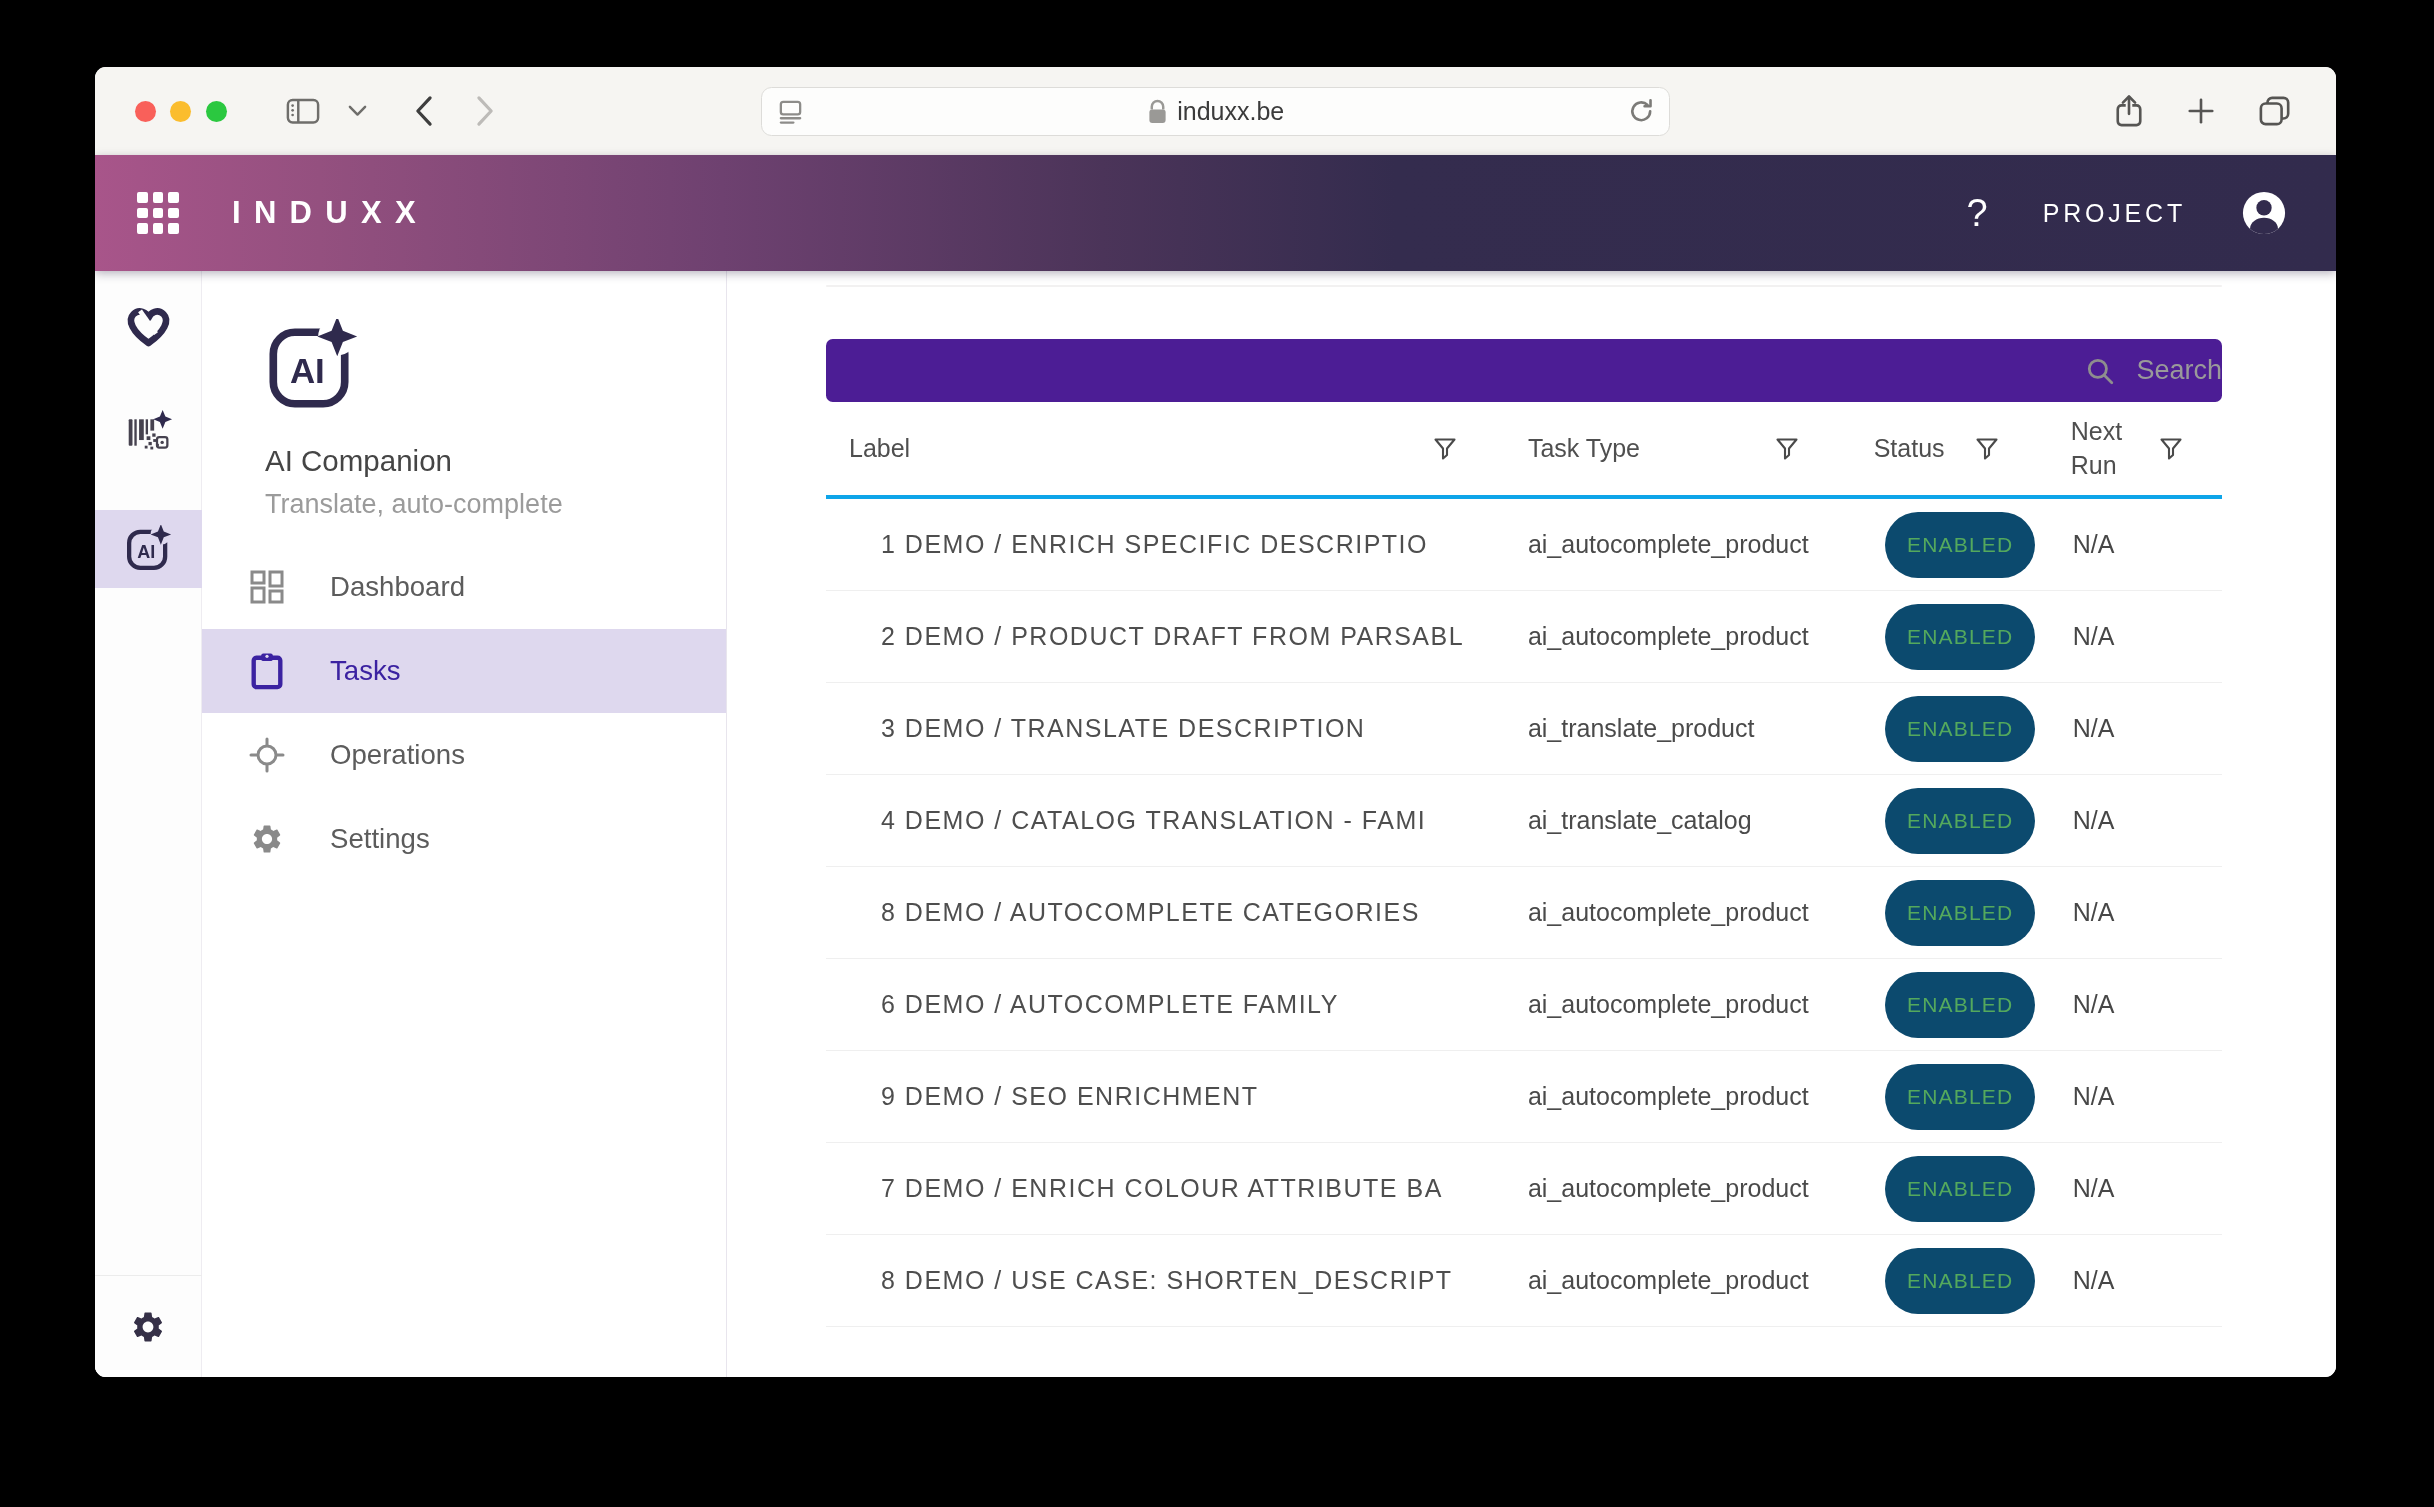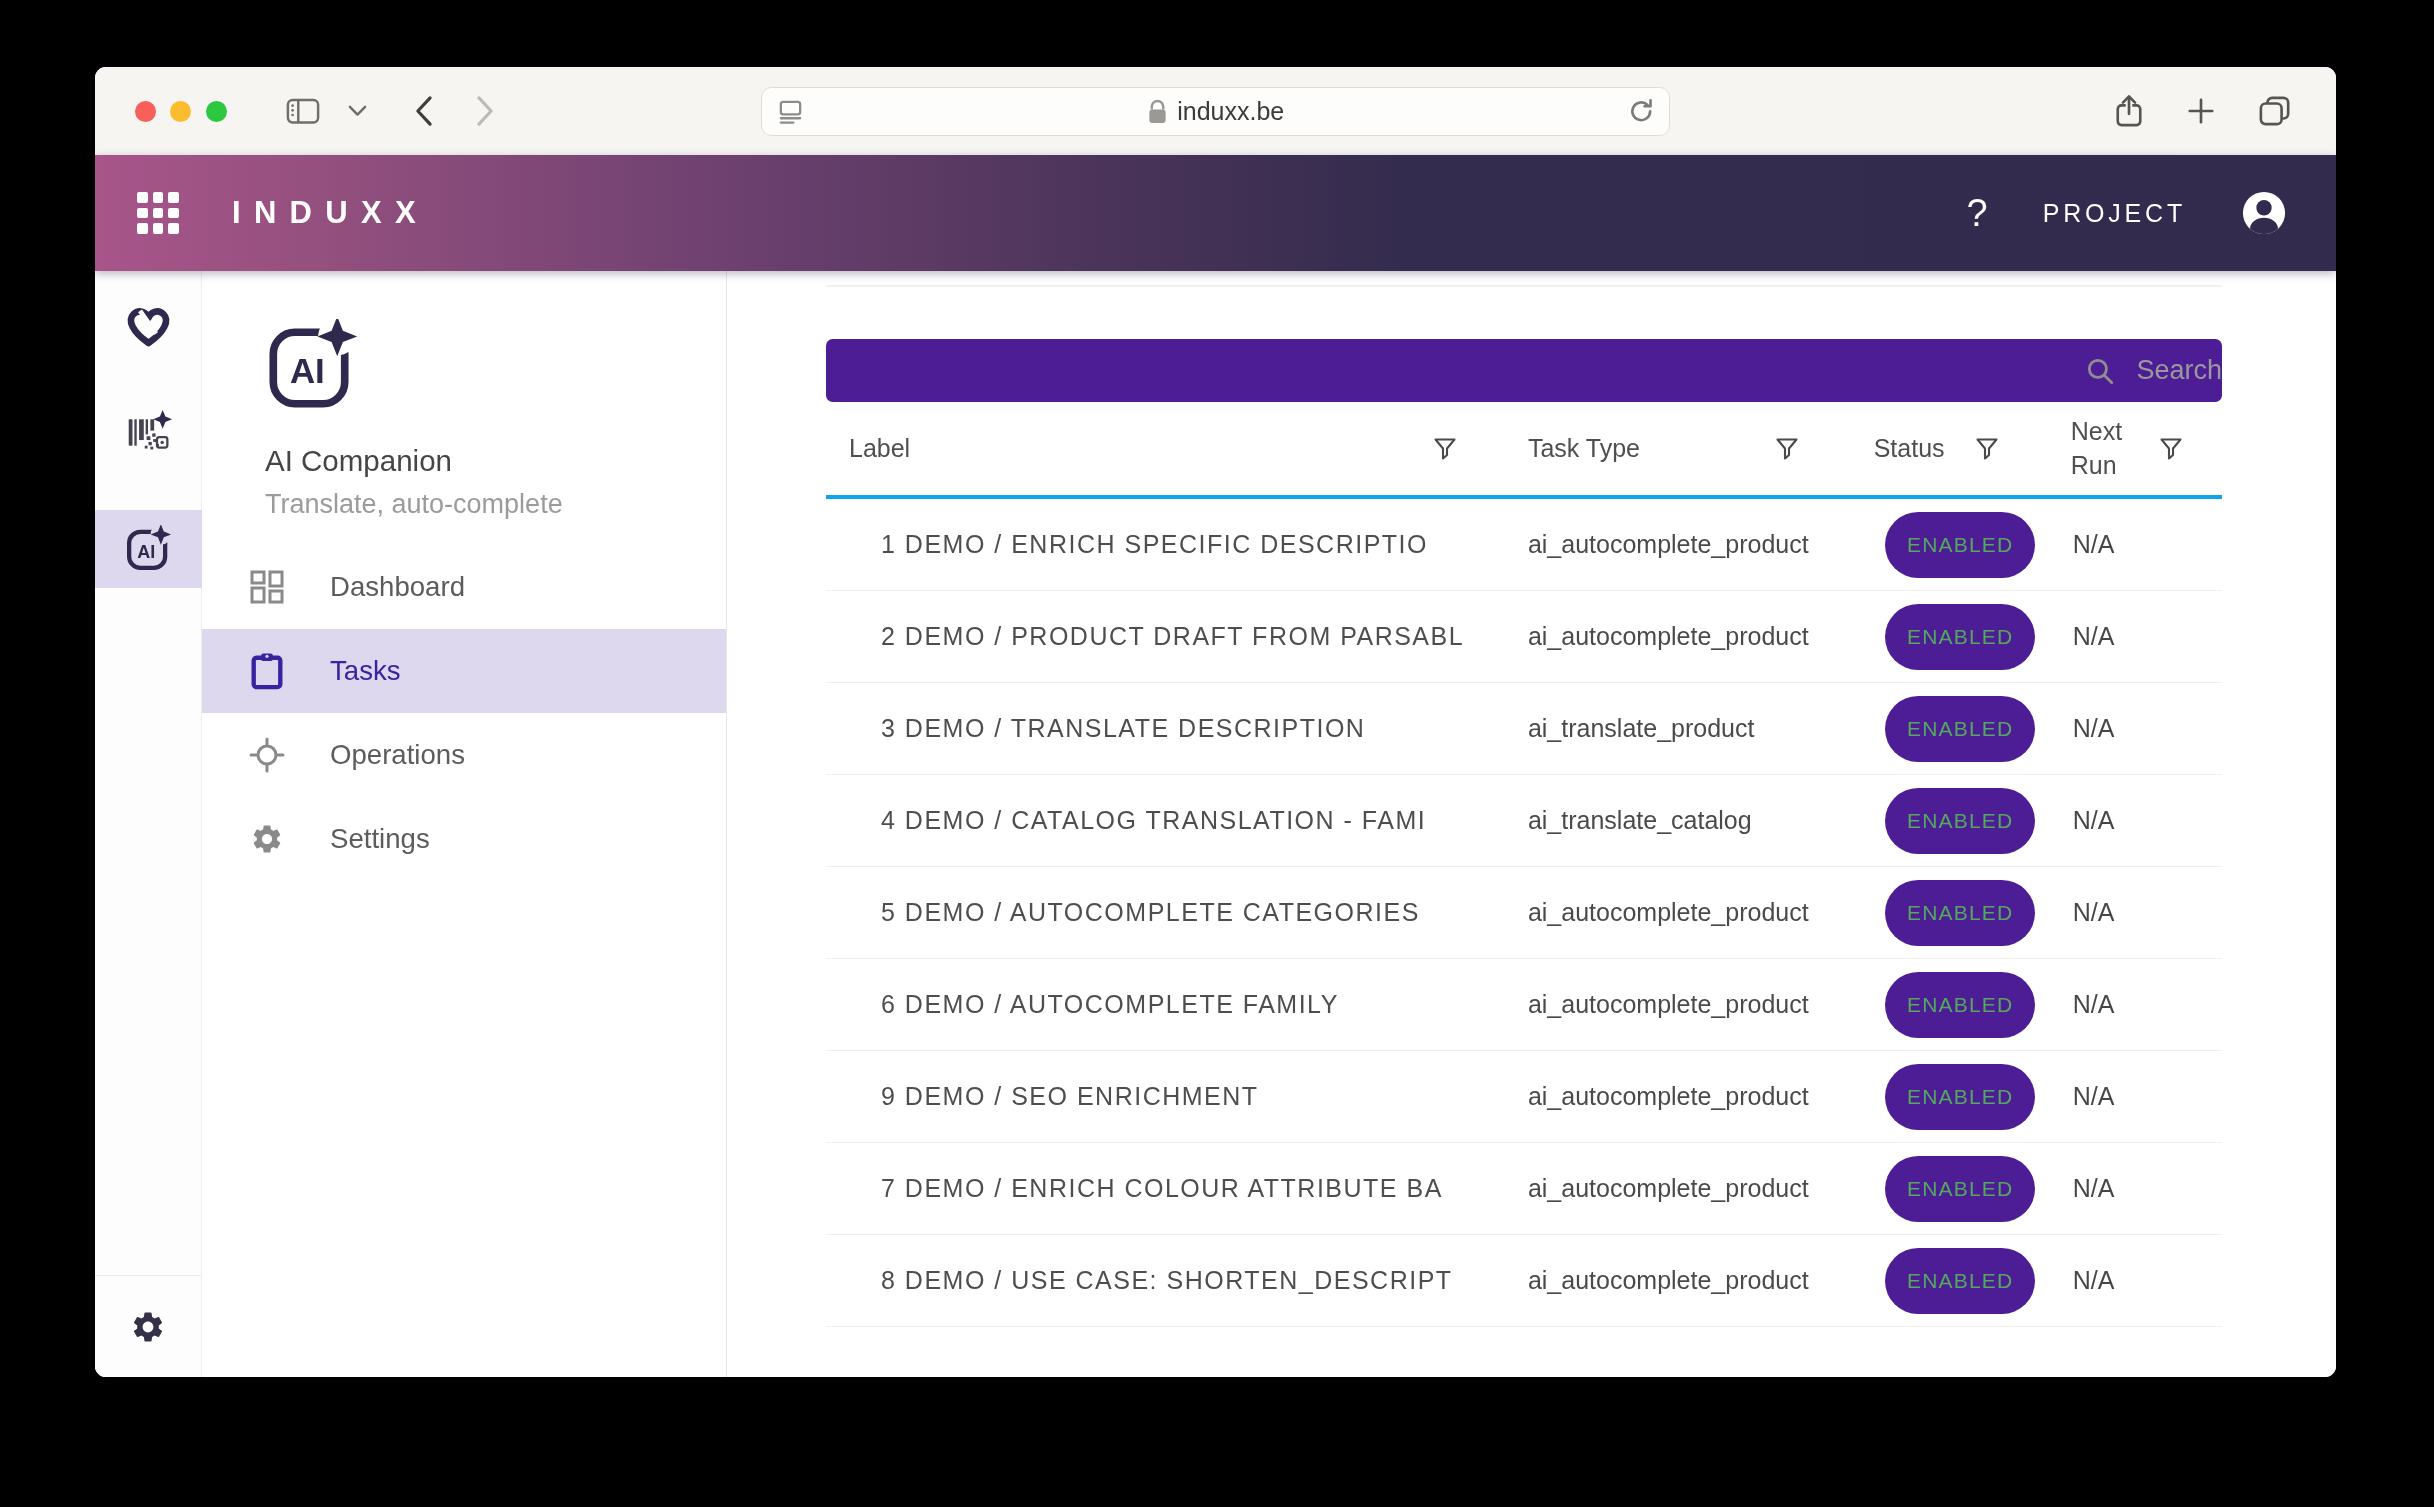--- a/index.html
+++ b/index.html
@@ -73,21 +73,21 @@
   .th1 { padding-left:23px; } .th1 .fun { margin-right:67px; }
   .th2 { padding-left:2.9px; }  .th2 .fun { margin-right:68px; }
   .th3 { padding-left:5.7px; }  .th3 .fun { margin-right:67px; }
   .th4 { padding-left:3.8px; }  .th4 .fun { margin-right:38px; }
   .nextrun { width:76px; line-height:1.35; }
 
   .trow { height:92px; border-bottom:1px solid #efefef; cursor:pointer; }
   .td-label { padding-left:55px; font-size:25px; color:#4e4e4e; font-weight:500; letter-spacing:1.5px; }
   .td-type { padding-left:2.9px; font-size:25px; color:#4a4a4a; }
   .td-status { padding-left:17px; }
-  .badge { display:inline-block; background:#4c1d95; color:#54a95d; font-size:21px; letter-spacing:1.2px;
+  .badge { display:inline-block; background:#0c4a6e; color:#54a95d; font-size:21px; letter-spacing:1.2px;
            padding:21px 22px; border-radius:950px; font-weight:500; }
   .td-next { padding-left:5.7px; font-size:25px; color:#474747; }
 
   svg { display:block; }
 </style>
 </head>
 <body>
 
 <div class="window">
 
@@ -388,21 +388,21 @@
   </div>
 
   <div class="tgrid trow">
     <div class="td-label">4 DEMO / CATALOG TRANSLATION - FAMI</div>
     <div class="td-type">ai_translate_catalog</div>
     <div class="td-status"><span class="badge">ENABLED</span></div>
     <div class="td-next">N/A</div>
   </div>
 
   <div class="tgrid trow">
-    <div class="td-label">5 DEMO / AUTOCOMPLETE CATEGORIES</div>
+    <div class="td-label">8 DEMO / AUTOCOMPLETE CATEGORIES</div>
     <div class="td-type">ai_autocomplete_product</div>
     <div class="td-status"><span class="badge">ENABLED</span></div>
     <div class="td-next">N/A</div>
   </div>
 
   <div class="tgrid trow">
     <div class="td-label">6 DEMO / AUTOCOMPLETE FAMILY</div>
     <div class="td-type">ai_autocomplete_product</div>
     <div class="td-status"><span class="badge">ENABLED</span></div>
     <div class="td-next">N/A</div>

